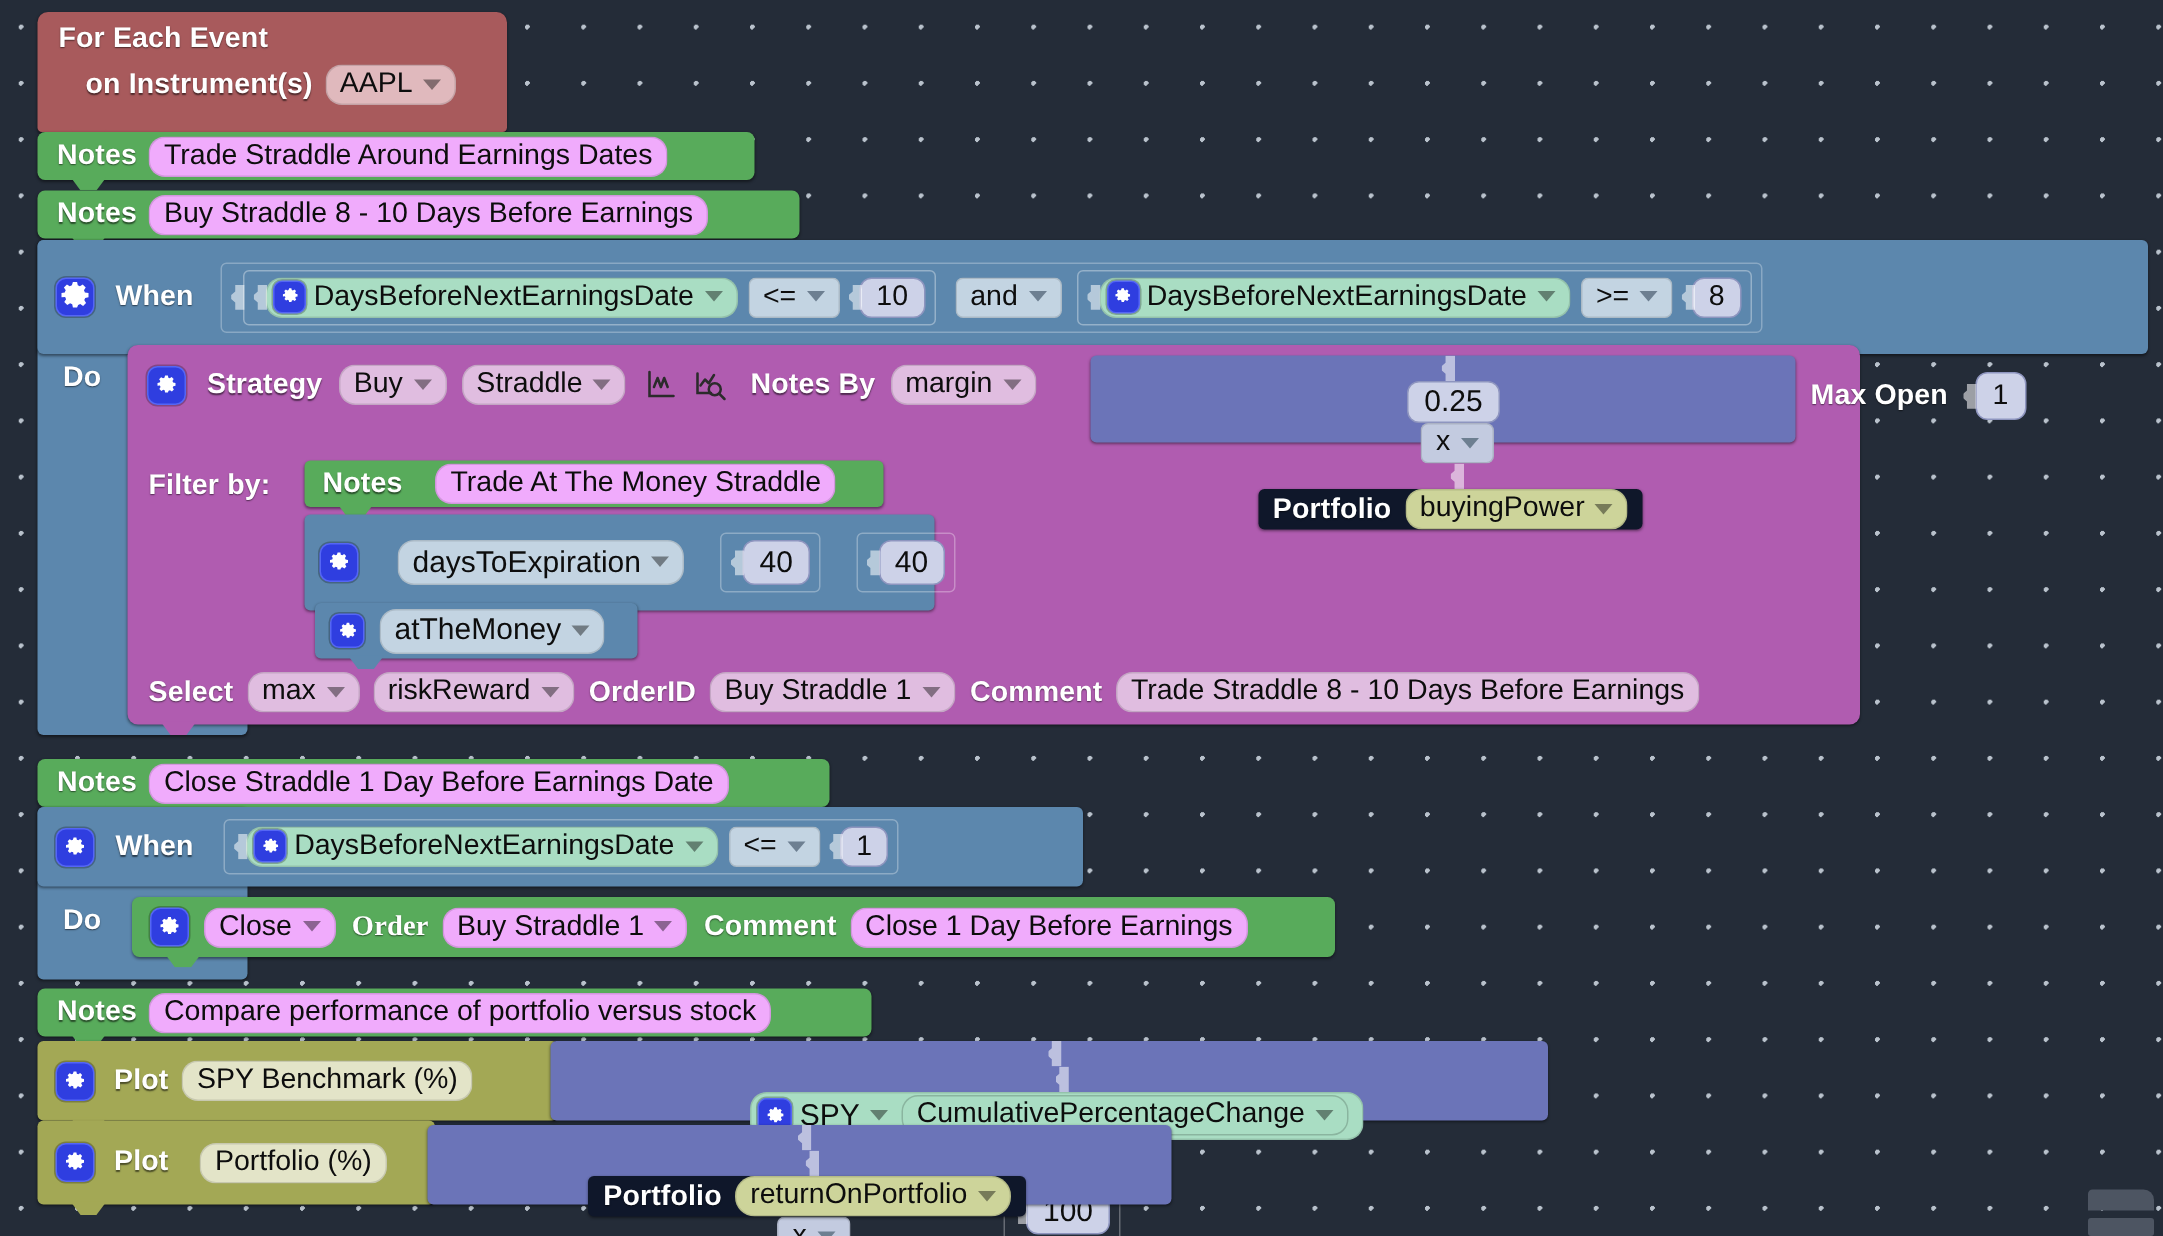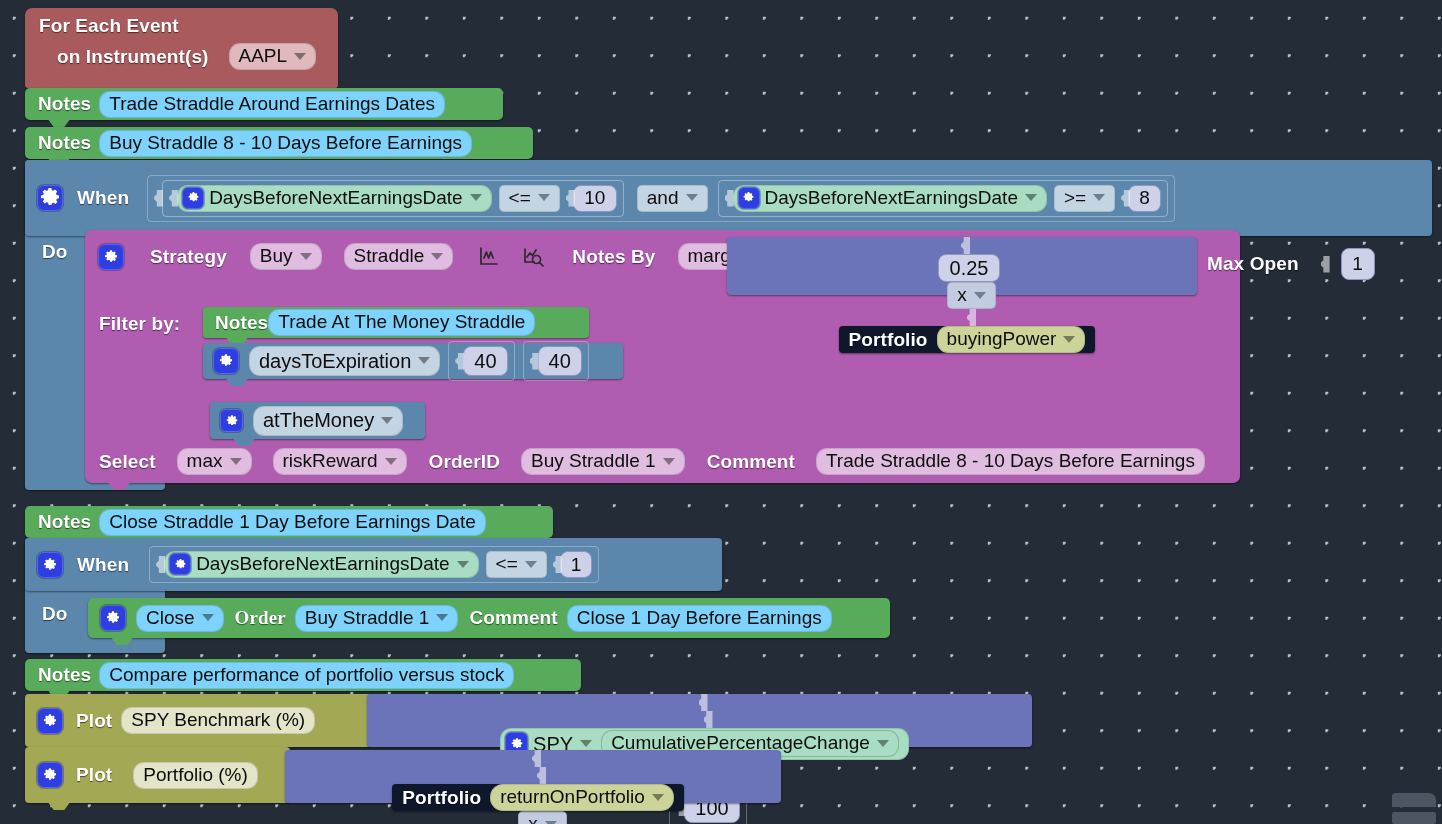--- a/index.html
+++ b/index.html
@@ -32,21 +32,21 @@
   .abs { position: absolute; }
 
   
   .blk {
     position: absolute;
     border-radius: 5px;
     box-shadow: 0 1px 2px rgba(0,0,0,.45);
     display: flex;
     align-items: center;
   }
-  .row { display: flex; align-items: center; gap: 12px; }
+  .row { display: flex; align-items: center; }
 
   
   .notch-b::after {
     content: ""; position: absolute; left: 22px; bottom: -7px;
     width: 24px; height: 9px;
     background: inherit;
     clip-path: polygon(0 0, 100% 0, 72% 100%, 28% 100%);
   }
 
   
@@ -81,21 +81,21 @@
     border: 1px solid rgba(0,0,0,.12);
   }
   .fld.num {
     border-radius: 8px;
     background: #cdd2e8;
     border: 1px solid #8e95bf;
     padding: 1px 10px;
     justify-content: center;
   }
   .fld.pink   { background: #e0b9bd; }
-  .fld.greenL { background: #7dd3fc; }
+  .fld.greenL { background: #f0abfc; }
   .fld.purpleL{ background: #e0bde0; }
   .fld.blueL  { background: #c3d4e2; }
   .fld.greenM { background: #a9ddc3; }
   .fld.cream  { background: #e3e4c8; }
   .fld.olive  { background: #cdd49a; }
   .fld.greyB  { background: #ccd4e0; }
 
   .arrow {
     width: 0; height: 0;
     border-left: 6px solid transparent;
@@ -294,24 +294,24 @@
     <div class="row" style="position:absolute; left:1122px; top:18px;">
       <span class="lbl">Max Open</span>
       <i class="plug plug-light" style="margin-left:10px;"></i>
       <span class="fld num" style="min-width:34px;height:32px;">1</span>
     </div>
 
     <div class="lbl abs" style="left:14px; top:83px;">Filter by:</div>
 
     <div class="blk c-notes notch-b" style="left:118px; top:77px; width:386px; height:31px; padding-left:12px; border-radius:4px;">
       <span class="lbl">Notes</span>
-      <span class="fld greenL" style="margin-left:0;">Trade At The Money Straddle</span>
-    </div>
-
-    <div class="blk c-when notch-b" style="left:118px; top:113px; width:420px; height:36px; padding-left:10px; border-radius:4px;">
+      <span class="fld greenL" style="margin-left:22px;">Trade At The Money Straddle</span>
+    </div>
+
+    <div class="blk c-when notch-b" style="left:118px; top:113px; width:420px; height:64px; padding-left:10px; border-radius:4px;gap:16px;">
       <span class="gear">
         <svg width="16" height="16" viewBox="0 0 24 24" fill="#ffffff">
             <path d="M12 8.5a3.5 3.5 0 1 0 0 7 3.5 3.5 0 0 0 0-7zm0 2a1.5 1.5 0 1 1 0 3 1.5 1.5 0 0 1 0-3z"></path>
             <path d="M10.6 2h2.8l.45 2.2c.5.16.97.36 1.4.62l1.9-1.2 2 2-1.2 1.9c.26.43.46.9.62 1.4L21 9.4v2.8l-2.2.45c-.16.5-.36.97-.62 1.4l1.2 1.9-2 2-1.9-1.2c-.43.26-.9.46-1.4.62L13.4 19h-2.8l-.45-2.2c-.5-.16-.97-.36-1.4-.62l-1.9 1.2-2-2 1.2-1.9c-.26-.43-.46-.9-.62-1.4L3 12.2V9.4l2.2-.45c.16-.5.36-.97.62-1.4L4.62 5.65l2-2 1.9 1.2c.43-.26.9-.46 1.4-.62L10.6 2z"></path>
           </svg>
       </span>
       <span class="fld blueL" style="margin-left:10px;font-size:20px;height:30px;">
         <span>daysToExpiration</span>
         <i class="arrow"></i>
       </span>

